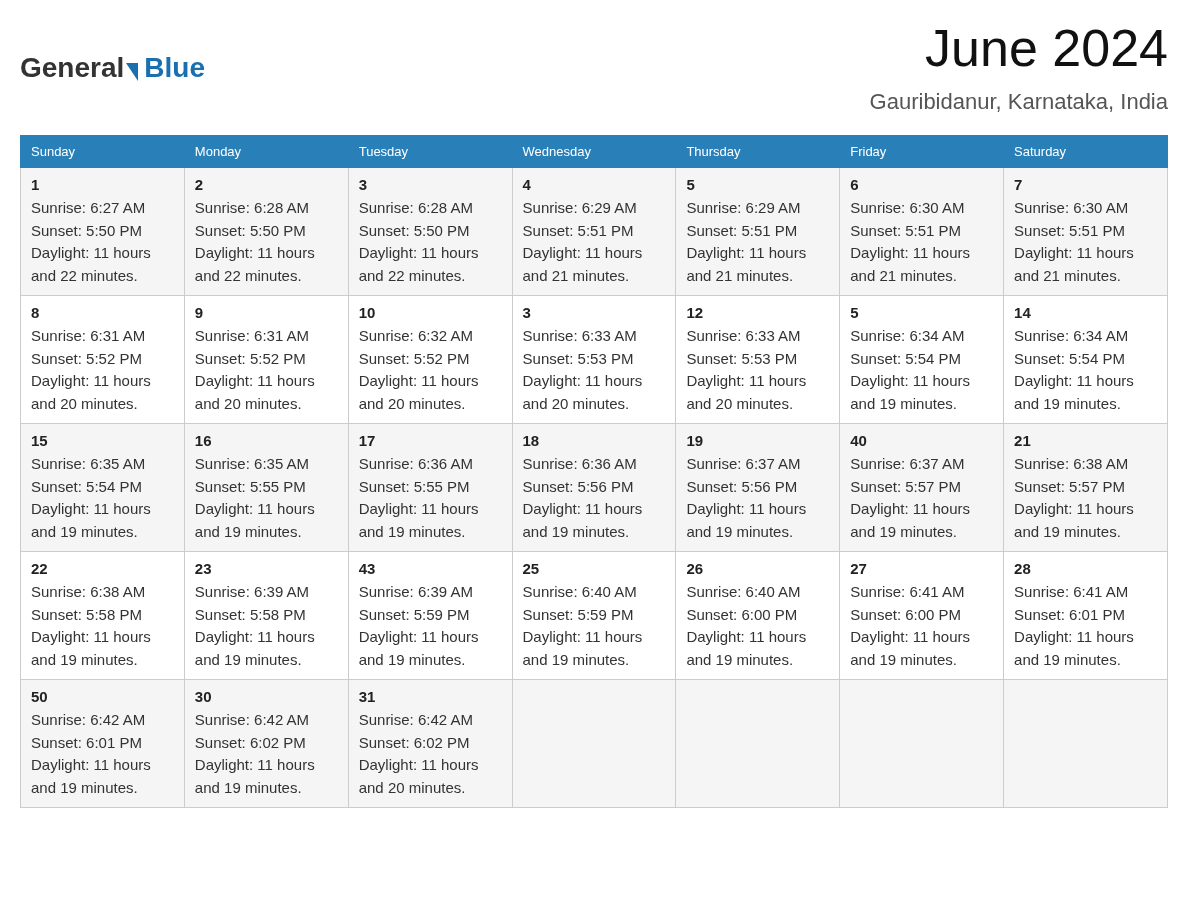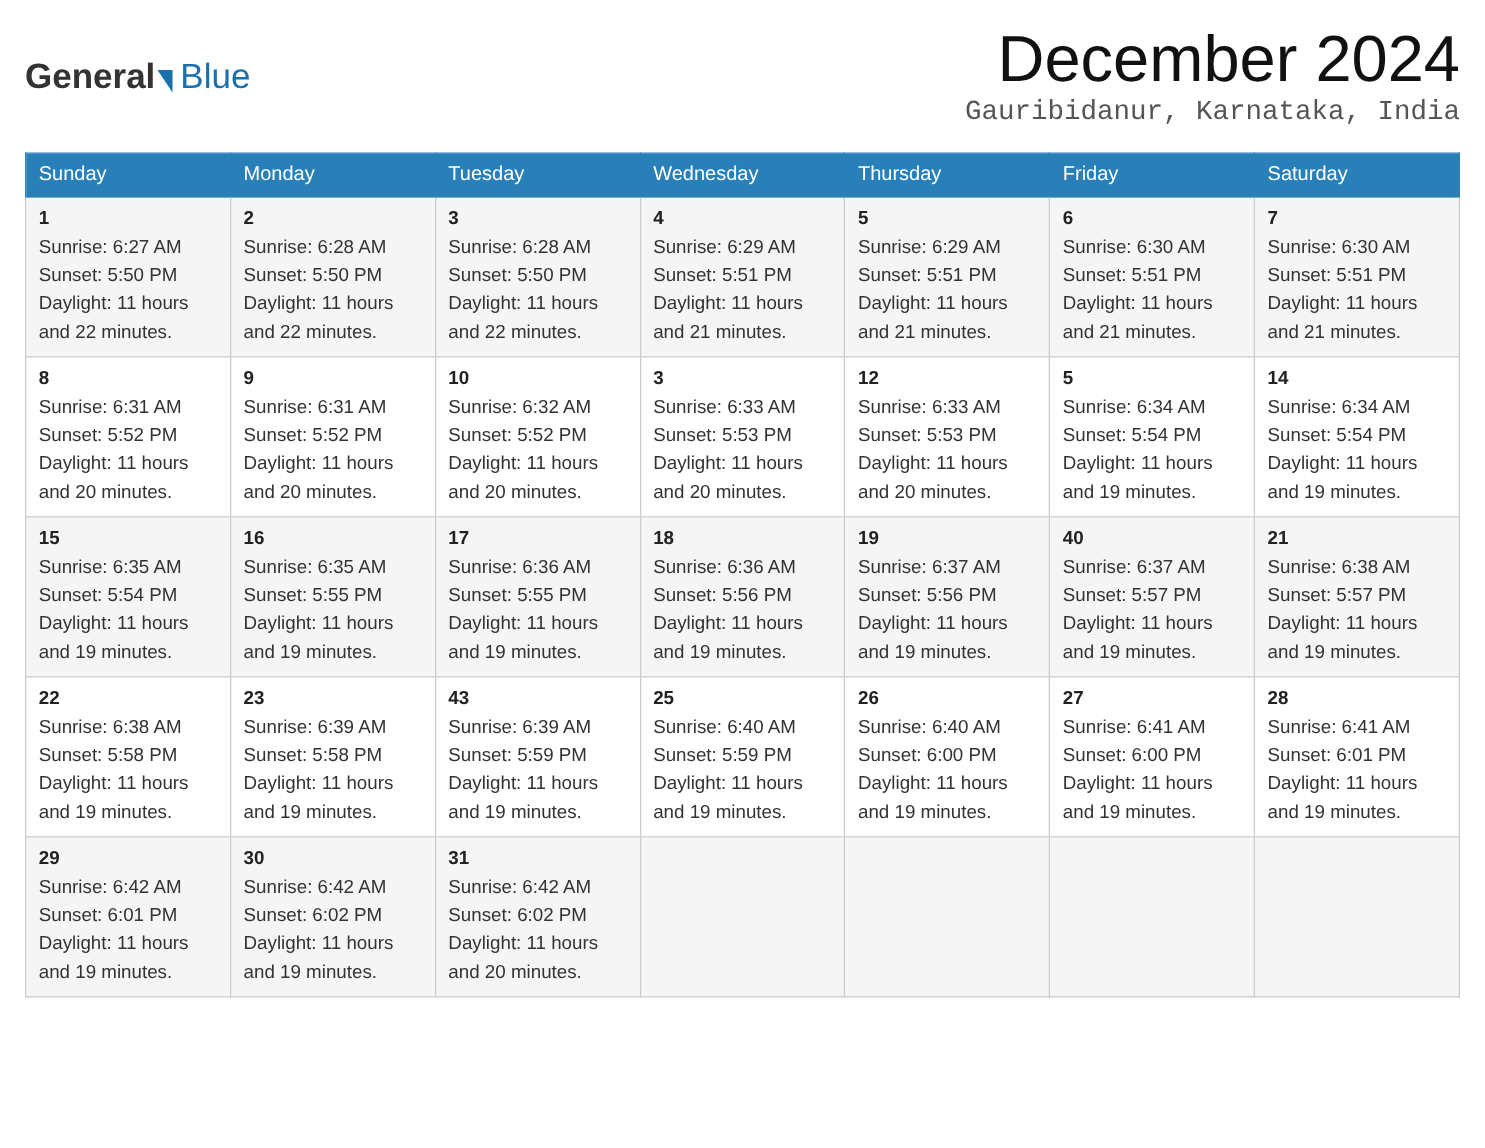--- a/index.html
+++ b/index.html
@@ -38,47 +38,46 @@
       border-left: 12px solid transparent;
       border-right: 0px solid transparent;
       border-top: 18px solid #1a6faf;
       margin: 0 2px;
       position: relative;
       top: 4px;
     }
     .logo-blue {
       color: #1a6faf;
       font-size: 28px;
-      font-weight: normal;
+      font-weight: bold;
       margin-left: 4px;
     }
     .title-block {
       text-align: right;
     }
     .month-title {
       font-size: 52px;
       font-weight: normal;
       color: #111;
       line-height: 1.1;
     }
     .location-title {
       font-size: 22px;
       color: #555;
-      margin-top: 0;
-      font-family: Liberation Mono, monospace;
+      margin-top: 12px;
     }
     table {
       width: 100%;
       border-collapse: collapse;
       table-layout: fixed;
     }
     thead th {
       background-color: #2980b9;
       color: #fff;
-      font-size: 16px;
+      font-size: 13px;
       font-weight: normal;
       padding: 8px 10px;
       text-align: left;
       border: 1px solid #2980b9;
     }
     tbody td {
       vertical-align: top;
       padding: 8px 10px;
       border: 1px solid #ccc;
       font-size: 13px;
@@ -111,21 +110,21 @@
 
 <div class="header">
   <div class="logo">
     <div class="logo-text">
       <span class="general">General</span>
       <span class="arrow"></span>
       <span class="logo-blue">Blue</span>
     </div>
   </div>
   <div class="title-block">
-    <div class="month-title">December 2024</div>
+    <div class="month-title">June 2024</div>
     <div class="location-title">Gauribidanur, Karnataka, India</div>
   </div>
 </div>
 
 <table>
   <thead>
     <tr>
     <th>Sunday</th>
         <th>Monday</th>
         <th>Tuesday</th>
@@ -251,21 +250,21 @@
           <span class="day-number">27</span>
           <div class="day-info">Sunrise: 6:41 AM<br>Sunset: 6:00 PM<br>Daylight: 11 hours and 19 minutes.</div>
         </td>
         <td>
           <span class="day-number">28</span>
           <div class="day-info">Sunrise: 6:41 AM<br>Sunset: 6:01 PM<br>Daylight: 11 hours and 19 minutes.</div>
         </td>
       </tr>
       <tr>
         <td>
-          <span class="day-number">29</span>
+          <span class="day-number">50</span>
           <div class="day-info">Sunrise: 6:42 AM<br>Sunset: 6:01 PM<br>Daylight: 11 hours and 19 minutes.</div>
         </td>
         <td>
           <span class="day-number">30</span>
           <div class="day-info">Sunrise: 6:42 AM<br>Sunset: 6:02 PM<br>Daylight: 11 hours and 19 minutes.</div>
         </td>
         <td>
           <span class="day-number">31</span>
           <div class="day-info">Sunrise: 6:42 AM<br>Sunset: 6:02 PM<br>Daylight: 11 hours and 20 minutes.</div>
         </td>

